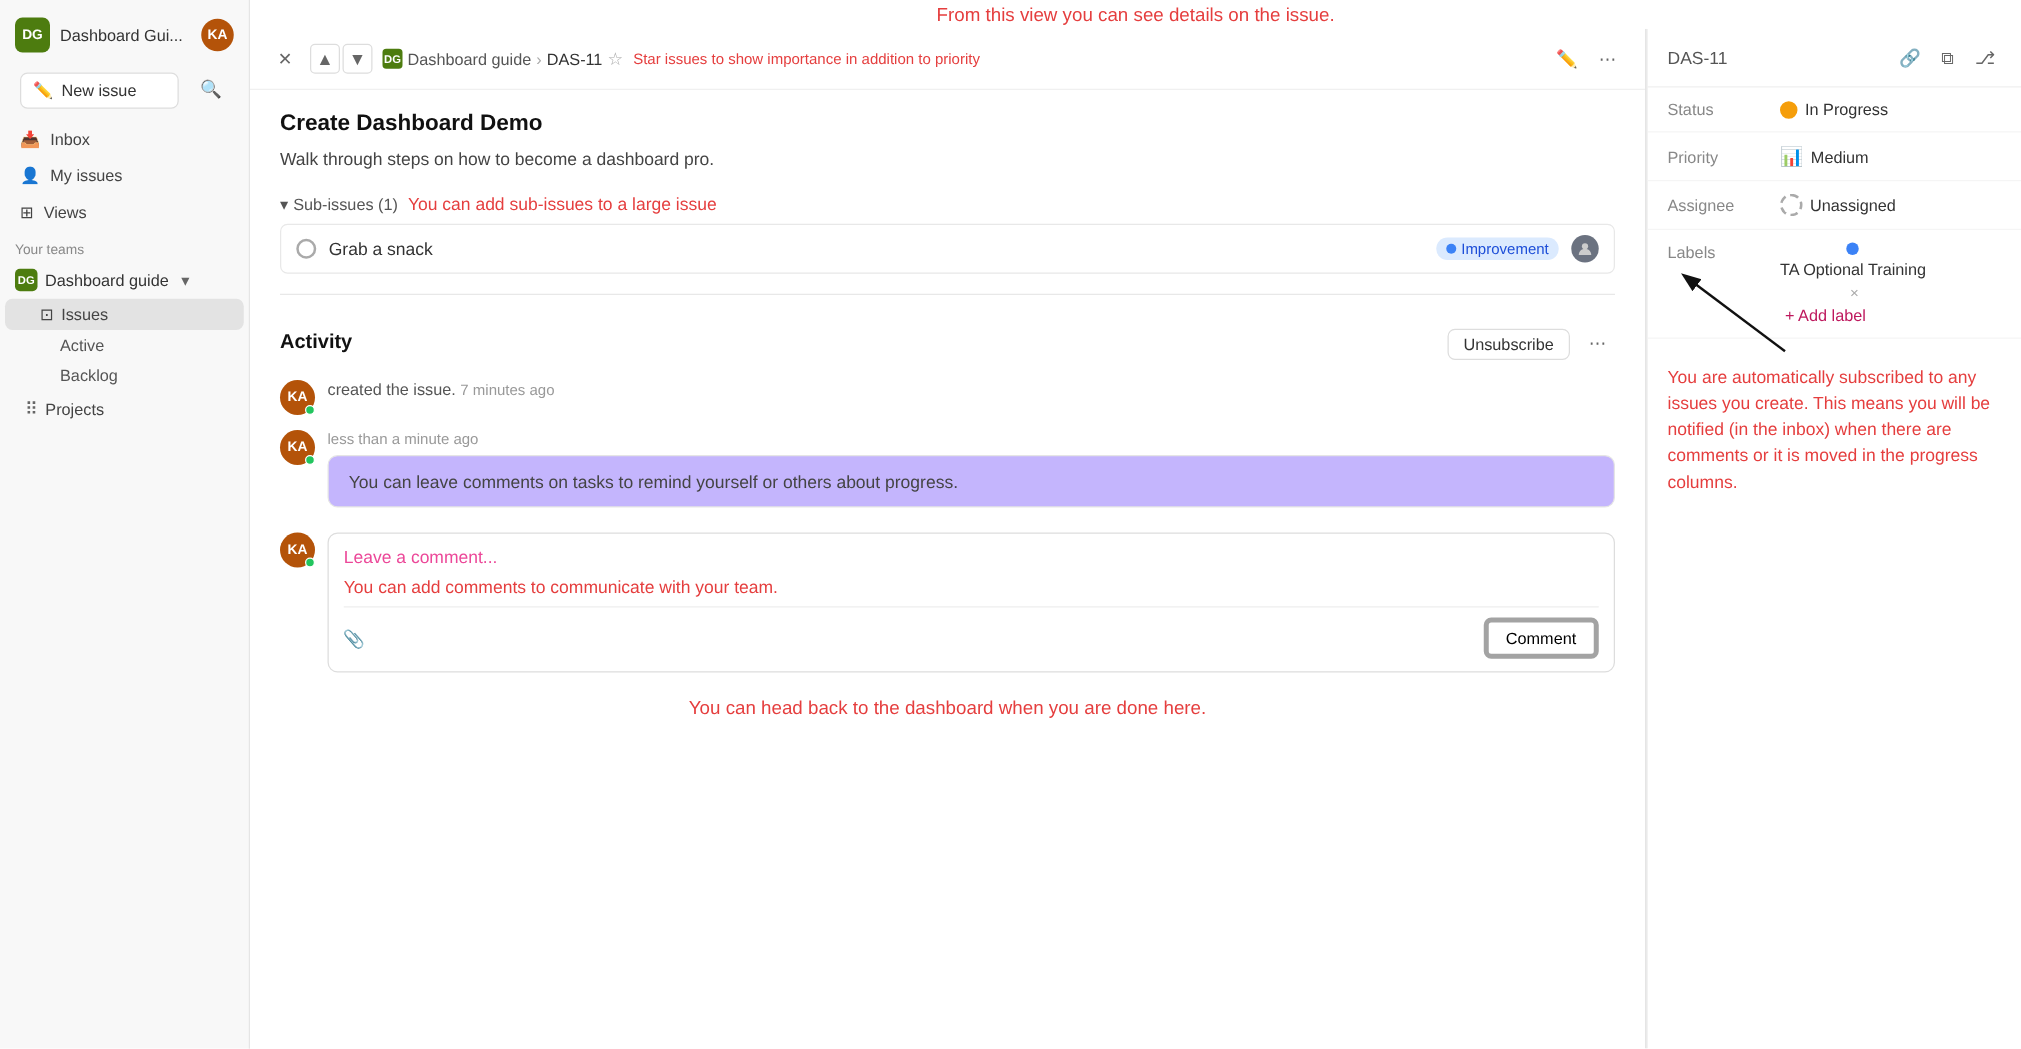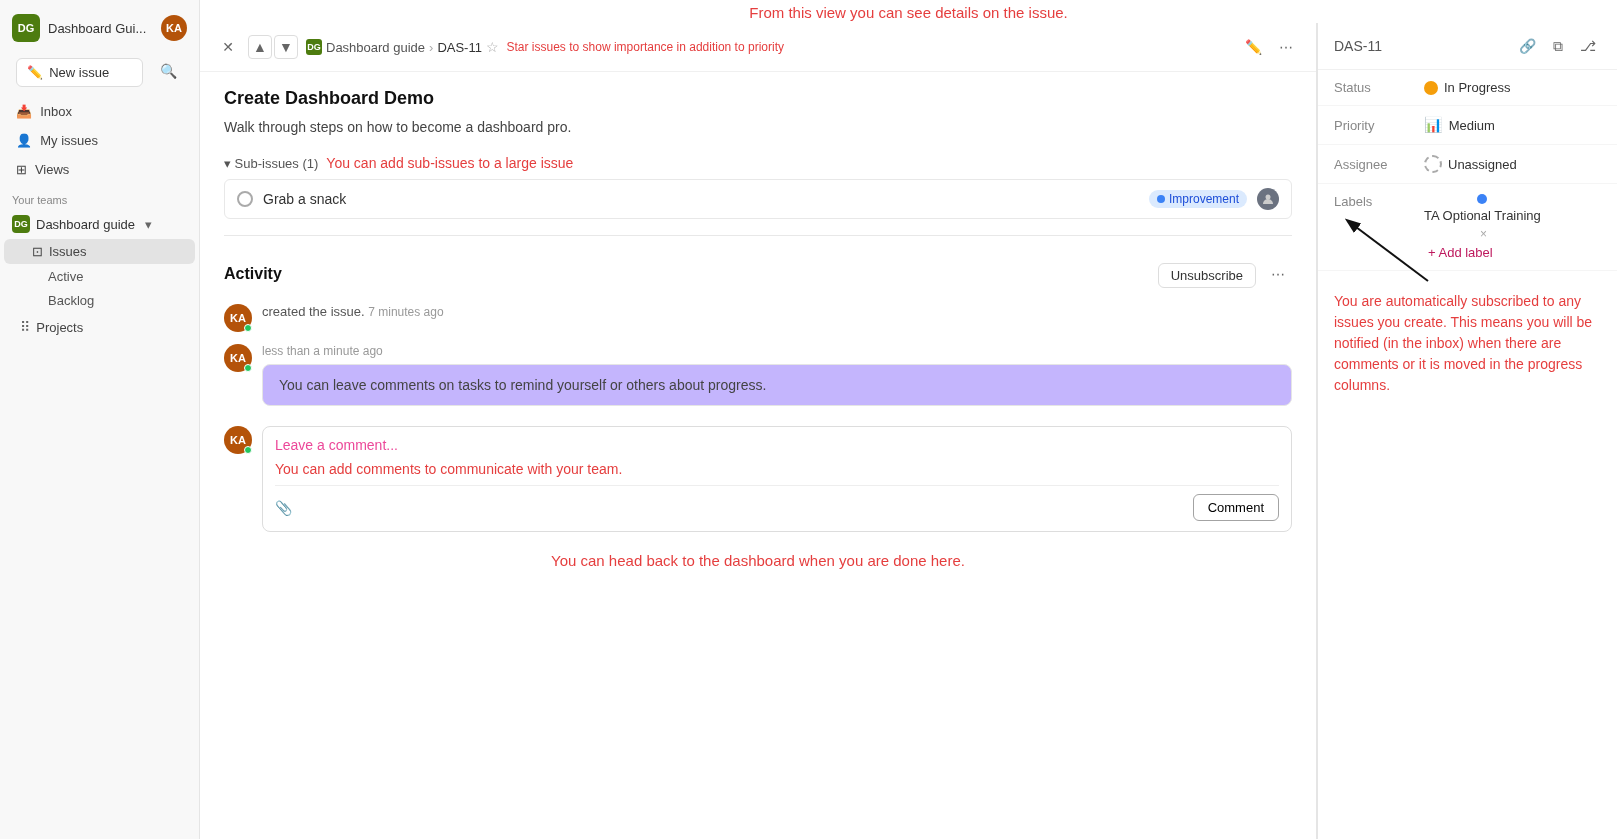--- a/index.html
+++ b/index.html
@@ -77,21 +77,21 @@
     .comment-text { font-size: 14px; color: #444; }
     .comment-time { font-size: 12px; color: #999; margin-bottom: 6px; }
 
     
     .comment-input-area { margin-top: 20px; display: flex; gap: 10px; align-items: flex-start; }
     .comment-input-box { flex: 1; border: 1px solid #ddd; border-radius: 8px; padding: 10px 12px; }
     .comment-placeholder { font-size: 14px; color: #ec4899; margin-bottom: 8px; }
     .comment-annotation { font-size: 14px; color: #e53e3e; }
     .comment-input-footer { display: flex; align-items: center; justify-content: space-between; margin-top: 8px; padding-top: 8px; border-top: 1px solid #eee; }
     .attach-icon { color: #666; cursor: pointer; }
-    .comment-btn { padding: 5px 14px; background: #fff; border: 1px solid #a3a3a3; border-radius: 6px; cursor: pointer; font-size: 13px; font-weight: 500; }
+    .comment-btn { padding: 5px 14px; background: #fff; border: 4px solid #a3a3a3; border-radius: 6px; cursor: pointer; font-size: 13px; font-weight: 500; }
 
     
     .bottom-annotation { text-align: center; padding: 20px; font-size: 15px; color: #e53e3e; font-weight: 400; }
 
     
     #right-sidebar { width: 300px; min-width: 300px; padding: 0; border-left: 1px solid #e5e5e5; overflow-y: auto; }
     .right-header { display: flex; align-items: center; justify-content: space-between; padding: 10px 16px; border-bottom: 1px solid #f0f0f0; }
     .right-issue-id { font-size: 14px; color: #555; font-weight: 500; }
     .right-header-actions { display: flex; gap: 4px; }
     .right-action-btn { width: 26px; height: 26px; display: flex; align-items: center; justify-content: center; cursor: pointer; color: #666; }

